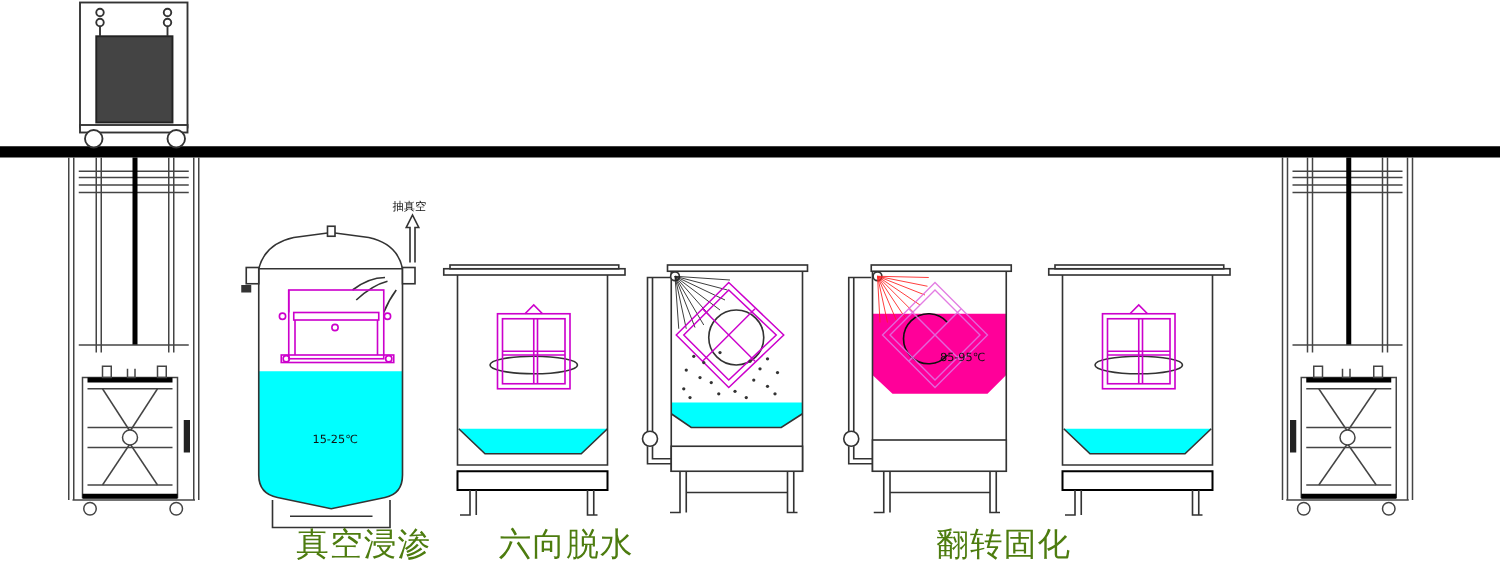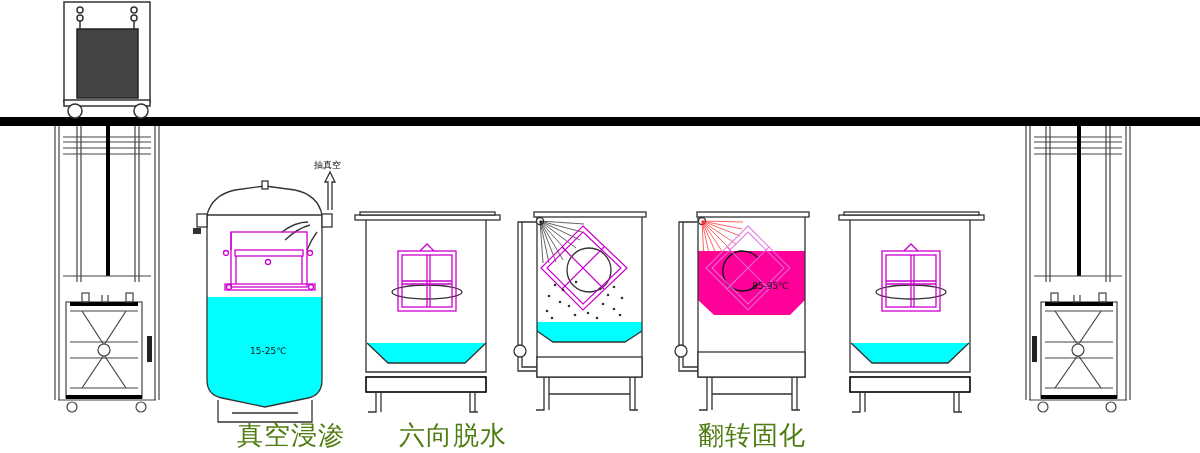--- a/index.html
+++ b/index.html
@@ -274,14 +274,14 @@
           <line x1="914" y1="255" x2="914" y2="307"></line>
       <line x1="886" y1="281" x2="936" y2="281"></line>
           <line x1="886" y1="284" x2="936" y2="284"></line>
       <path d="M904 251 L911 244 L918 251"></path>
     </g>
   </g>
 </svg>
 
   <div class="label" style="left:185px;">真空浸渗</div>
   <div class="label" style="left:347px;">六向脱水</div>
-  <div class="label" style="left:646px;">翻转固化</div>
+  <div class="label" style="left:697px;">翻转固化</div>
 </div>
 
 </body></html>

